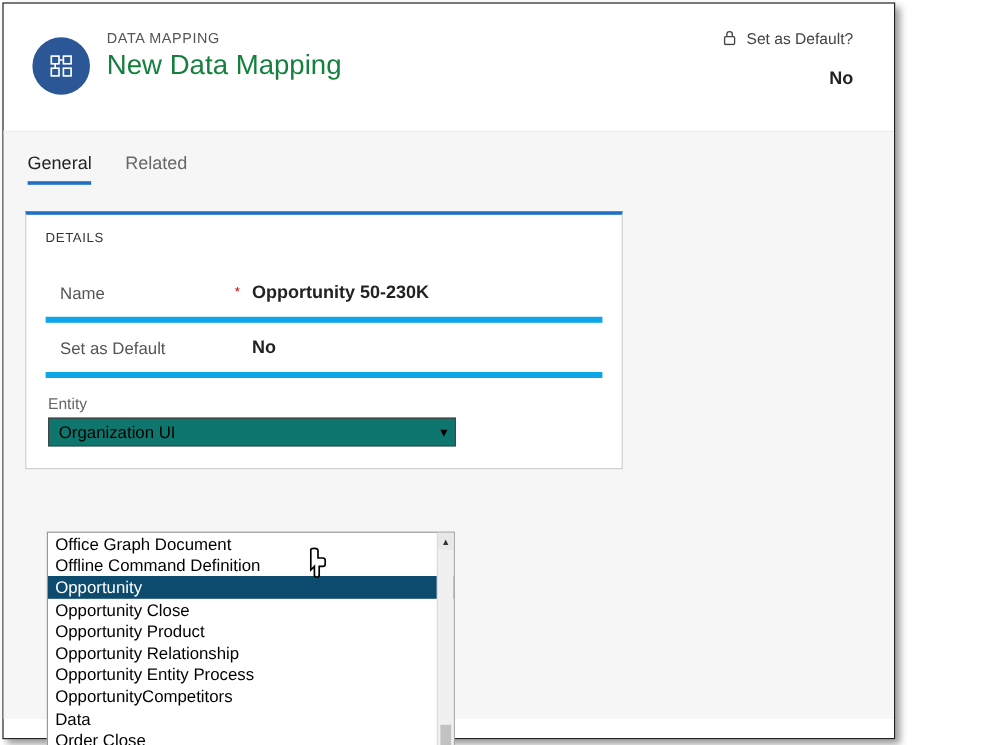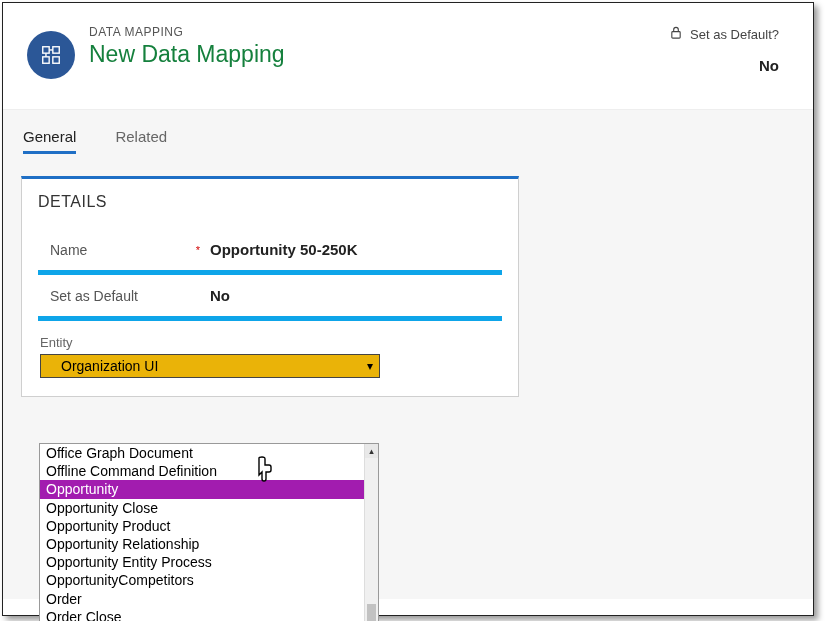--- a/index.html
+++ b/index.html
@@ -11,21 +11,21 @@
       font-family: "Segoe UI", Arial, sans-serif;
       background: #fff;
       width: 830px;
       height: 621px;
       position: relative;
       overflow: hidden;
     }
     .page-wrapper {
       border: 1px solid #222;
       box-shadow: 4px 4px 6px rgba(0,0,0,0.4);
-      width: 812px;
+      width: 744px;
       height: 614px;
       margin: 2px;
       position: relative;
       background: #fff;
     }
     .header-area {
       display: flex;
       align-items: flex-start;
       padding: 22px 24px 30px 24px;
     }
@@ -64,38 +64,38 @@
       color: #15803d;
     }
     .default-block {
       text-align: right;
       padding-right: 10px;
     }
     .default-label {
       font-size: 13px;
       color: #444;
       display: inline-flex;
-      align-items: center;
+      align-items: flex-start;
       gap: 8px;
     }
     .default-value {
       font-size: 15px;
       font-weight: 600;
       color: #222;
       margin-top: 14px;
     }
     .lower-area {
       background: #f6f6f6;
       border-top: 1px solid #eee;
       padding: 18px 18px 0 18px;
       height: 490px;
     }
     .tabs {
       display: flex;
-      gap: 39px;
+      gap: 28px;
       margin-bottom: 22px;
       padding-left: 2px;
     }
     .tab {
       font-size: 15px;
       color: #666;
       padding-bottom: 6px;
       cursor: pointer;
     }
     .tab.active {
@@ -104,21 +104,21 @@
     }
     .details-card {
       background: #fff;
       border: 1px solid #cfcfcf;
       border-top: 3px solid #1f6fc5;
       width: 498px;
       padding: 14px 16px 18px 16px;
       position: relative;
     }
     .card-title {
-      font-size: 16px;
+      font-size: 11px;
       letter-spacing: 0.5px;
       color: #333;
       margin-bottom: 18px;
     }
     .field-row {
       display: flex;
       align-items: center;
       border-bottom: 5px solid #0ea5e9;
       padding: 12px 2px 12px 12px;
     }
@@ -145,24 +145,24 @@
       padding: 0 2px;
     }
     .entity-label {
       font-size: 13px;
       color: #666;
       margin-bottom: 4px;
     }
     .select-box {
       width: 340px;
       border: 1px solid #444;
-      background: #eab308;
+      background: #0f766e;
       display: flex;
       align-items: center;
-      padding: 3px 6px 3px 20px;
+      padding: 3px 6px 3px 8px;
       font-size: 14px;
       cursor: pointer;
       position: relative;
     }
     .select-text {
       flex: 1;
     }
     .select-chevron {
       font-size: 12px;
     }
@@ -179,21 +179,21 @@
     }
     .dropdown-inner {
       position: relative;
     }
     .dropdown-item {
       padding: 0 6px;
       cursor: pointer;
       white-space: nowrap;
     }
     .dropdown-item.highlight {
-      background: #a21caf;
+      background: #0c4a6e;
       color: #fff;
     }
     .scroll-track {
       position: absolute;
       right: 0;
       top: 0;
       bottom: 0;
       width: 14px;
       background: #f0f0f0;
       border-left: 1px solid #ddd;
@@ -275,21 +275,21 @@
     </div>
 
     <div class="details-card">
       <div class="card-title">DETAILS</div>
 
       <div class="field-row">
         <div class="field-label">
           <span>Name</span>
           <span class="req-star">*</span>
         </div>
-        <div class="field-value">Opportunity 50-250K</div>
+        <div class="field-value">Opportunity 50-230K</div>
       </div>
 
       <div class="field-row">
         <div class="field-label">Set as Default</div>
         <div class="field-value">No</div>
       </div>
 
       <div class="entity-section">
         <div class="entity-label">Entity</div>
         <div class="select-box">
@@ -307,21 +307,21 @@
         <div class="scroll-thumb"></div>
       </div>
     <div class="dropdown-item">Office Graph Document</div>
         <div class="dropdown-item">Offline Command Definition</div>
         <div class="dropdown-item highlight">Opportunity</div>
         <div class="dropdown-item">Opportunity Close</div>
         <div class="dropdown-item">Opportunity Product</div>
         <div class="dropdown-item">Opportunity Relationship</div>
         <div class="dropdown-item">Opportunity Entity Process</div>
         <div class="dropdown-item">OpportunityCompetitors</div>
-        <div class="dropdown-item">Order</div>
+        <div class="dropdown-item">Data</div>
         <div class="dropdown-item">Order Close</div>
       </div>
   </div>
 
   <div class="cursor-pointer">
     <svg viewBox="0 0 26 30">
       <path d="M8 3 L8 20 L11 17 L11 24 Q11 26 13 26 Q15 26 15 24 L15 17 L18 17 Q20 17 20 15 L20 12 Q20 10 18 10 L14 10 L14 4 Q14 2 11 2 Q8 2 8 3 Z" fill="#fff" stroke="#000" stroke-width="1.4"></path>
     </svg>
   </div>
 

